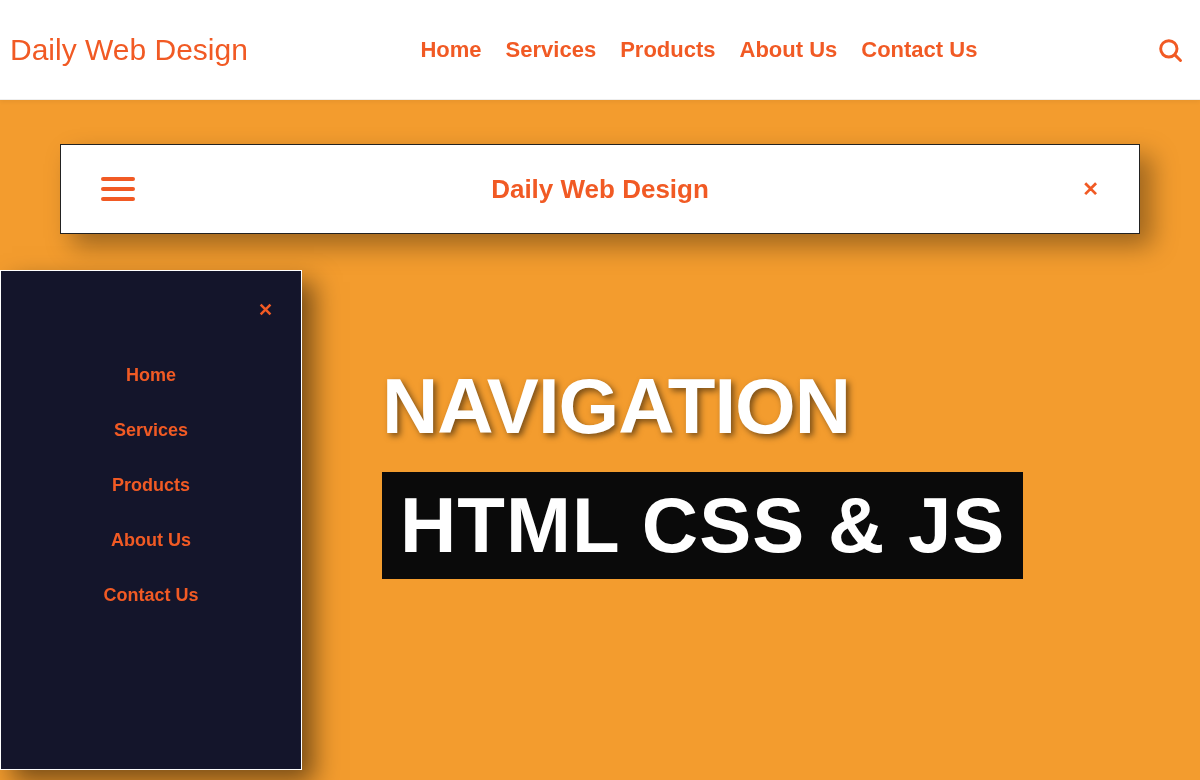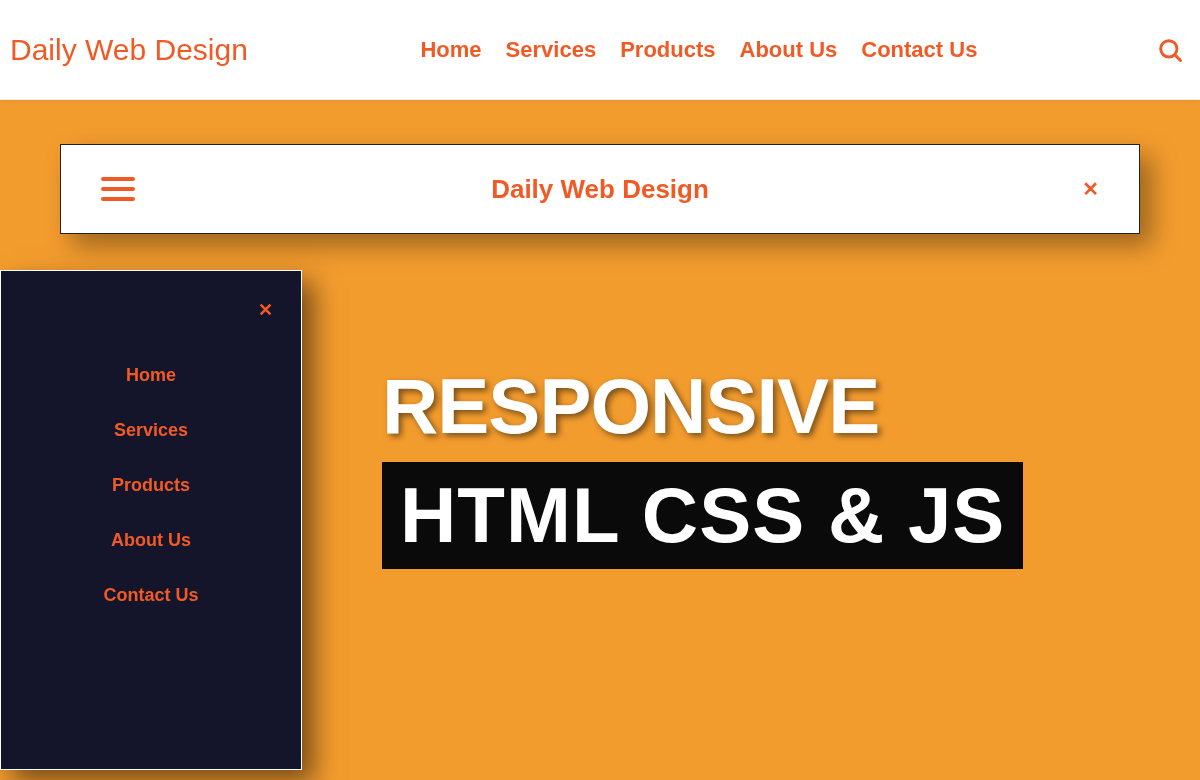--- a/index.html
+++ b/index.html
@@ -138,21 +138,21 @@
       white-space: nowrap;
     }
     .hero-box {
       display: inline-block;
       background: #0a0a0a;
       color: #fff;
       font-size: 78px;
       font-weight: 800;
       letter-spacing: 1px;
       padding: 8px 18px;
-      margin-top: 12px;
+      margin-top: 22px;
       white-space: nowrap;
     }
   </style>
 </head>
 <body>
 
 <div class="topbar">
   <div class="brand">Daily Web Design</div>
   <div class="nav">
     <div class="nav-item">Home</div>
@@ -190,17 +190,17 @@
     <div class="side-nav">
       <div class="side-nav-item">Home</div>
       <div class="side-nav-item">Services</div>
       <div class="side-nav-item">Products</div>
       <div class="side-nav-item">About Us</div>
       <div class="side-nav-item">Contact Us</div>
     </div>
   </div>
 
   <div class="hero">
-    <div class="hero-line1">RESPONSIVE</div>
+    <div class="hero-line1">NAVIGATION</div>
     <div class="hero-box">HTML CSS &amp; JS</div>
   </div>
 
 </div>
 
 </body></html>

